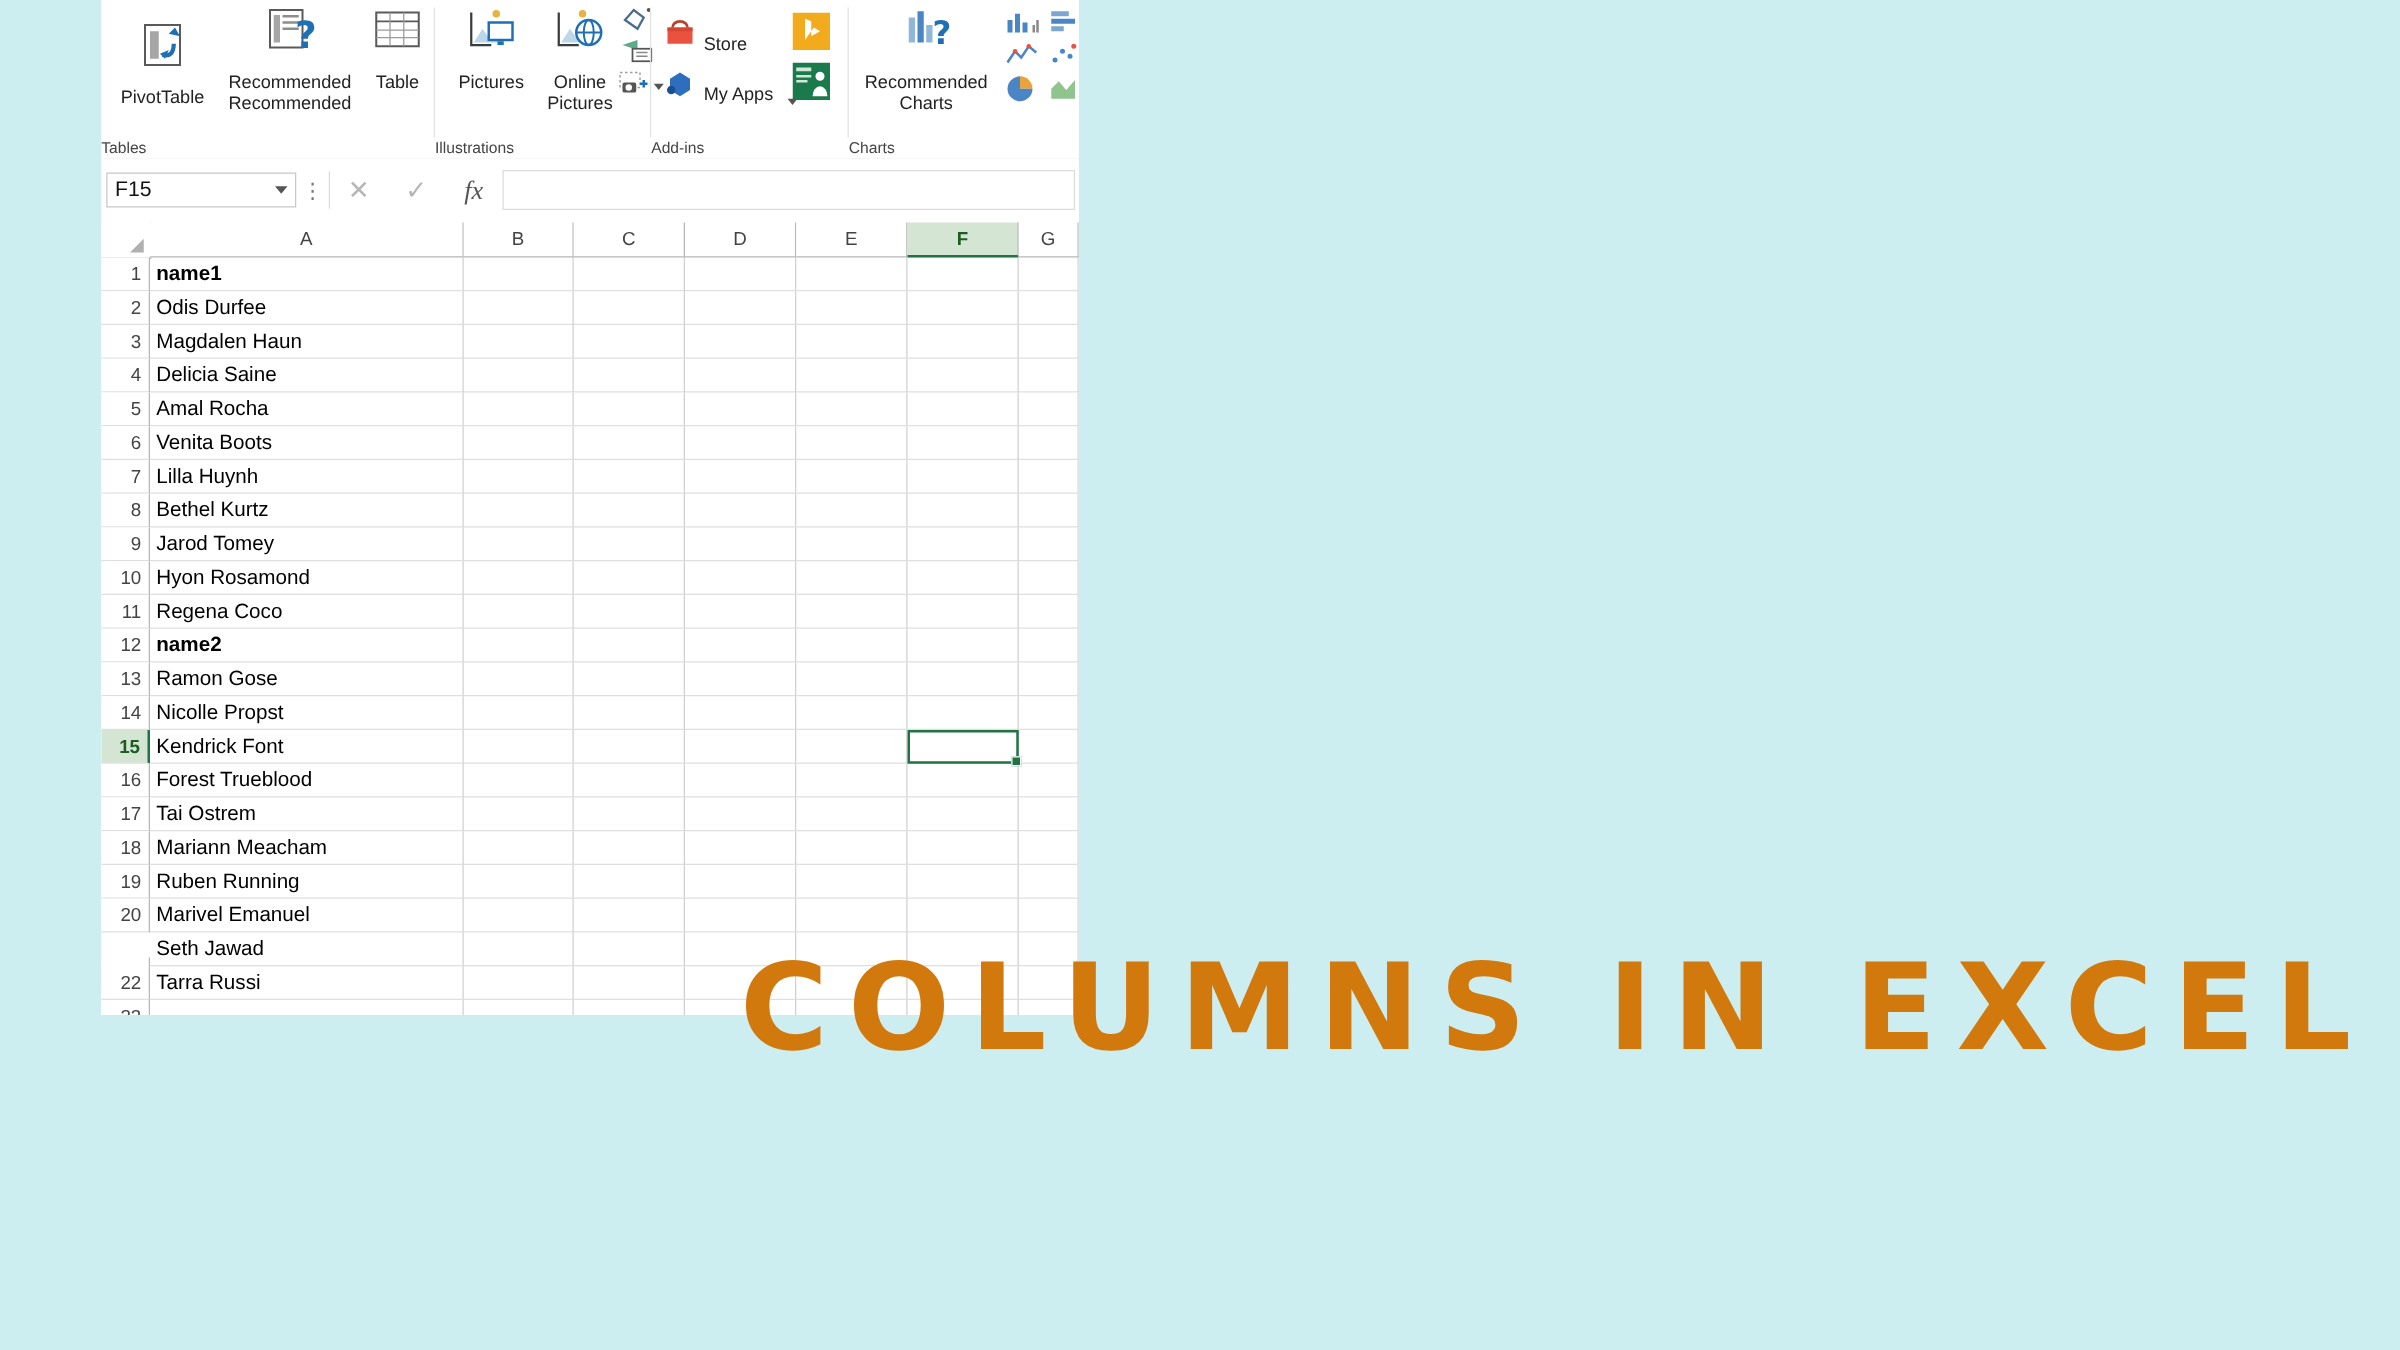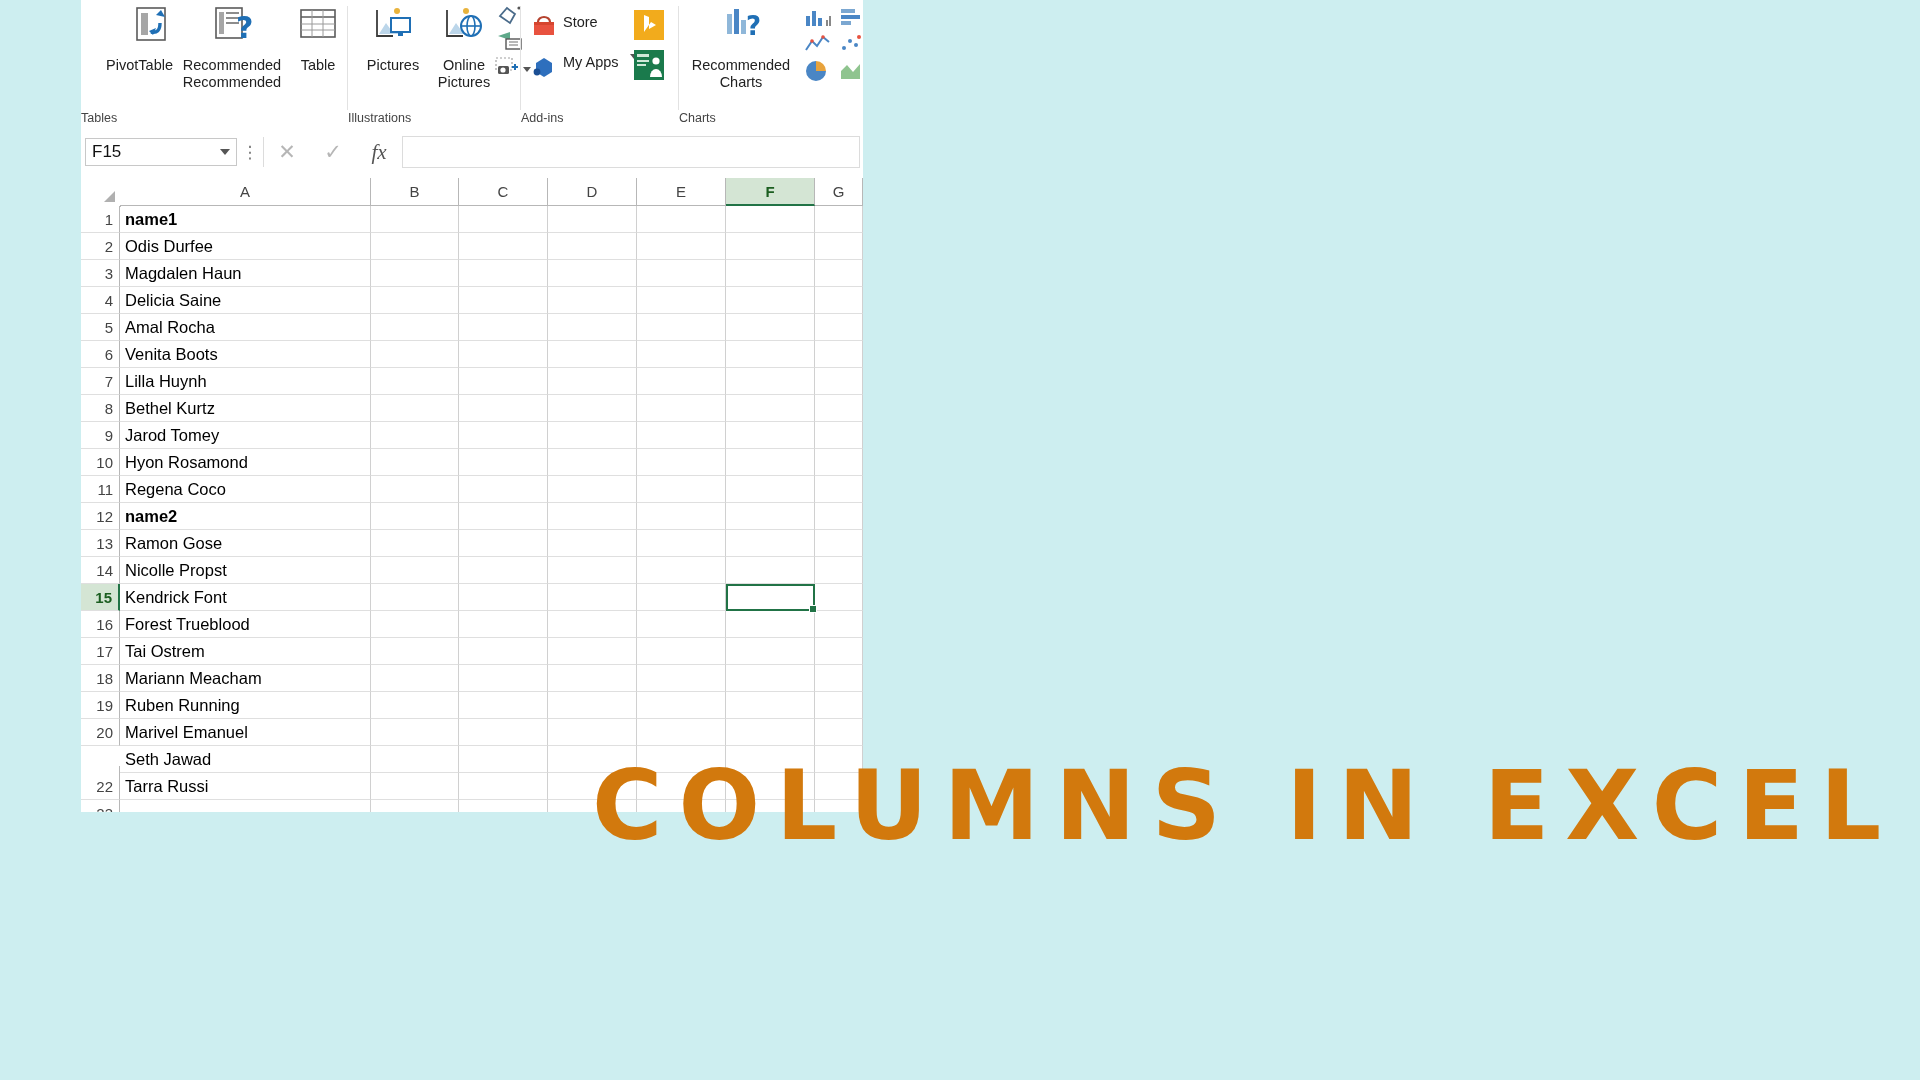--- a/index.html
+++ b/index.html
@@ -30,37 +30,37 @@
   .rsep{position:absolute;top:6px;width:1px;height:104px;background:#e2e2e2;}
 
   .btn{
     position:absolute;text-align:center;font-size:14.5px;color:#222;
     line-height:17px;cursor:default;
   }
   .btn .ico{display:block;margin:0 auto 3px auto;}
 
   
   .g-tables{left:0;width:266px;}
-  .g-pivot{left:6px;top:6px;width:86px;text-align:right;}
+  .g-pivot{left:6px;top:18px;width:86px;}
   .g-recpivot{left:92px;top:6px;width:118px;}
   .g-table{left:210px;top:6px;width:54px;}
 
   
   .g-illus{left:267px;width:172px;}
   .g-pictures{left:6px;top:6px;width:78px;}
   .g-online{left:84px;top:6px;width:64px;}
 
   
   .g-addins{left:440px;width:157px;}
 
   
   .g-charts{left:598px;width:184px;}
   .g-reccharts{left:4px;top:6px;width:116px;}
 
-  .addin-row{position:absolute;font-size:14.5px;color:#222;display:flex;align-items:flex-start;gap:6px;}
+  .addin-row{position:absolute;font-size:14.5px;color:#222;display:flex;align-items:flex-end;gap:6px;}
 
   
   .fbar{
     position:absolute;left:0;top:127px;width:782px;height:50px;
     background:#ffffff;
     display:flex;align-items:center;
   }
   .namebox{
     margin-left:4px;width:152px;height:28px;
     border:1px solid #c8c8c8;background:#fff;

